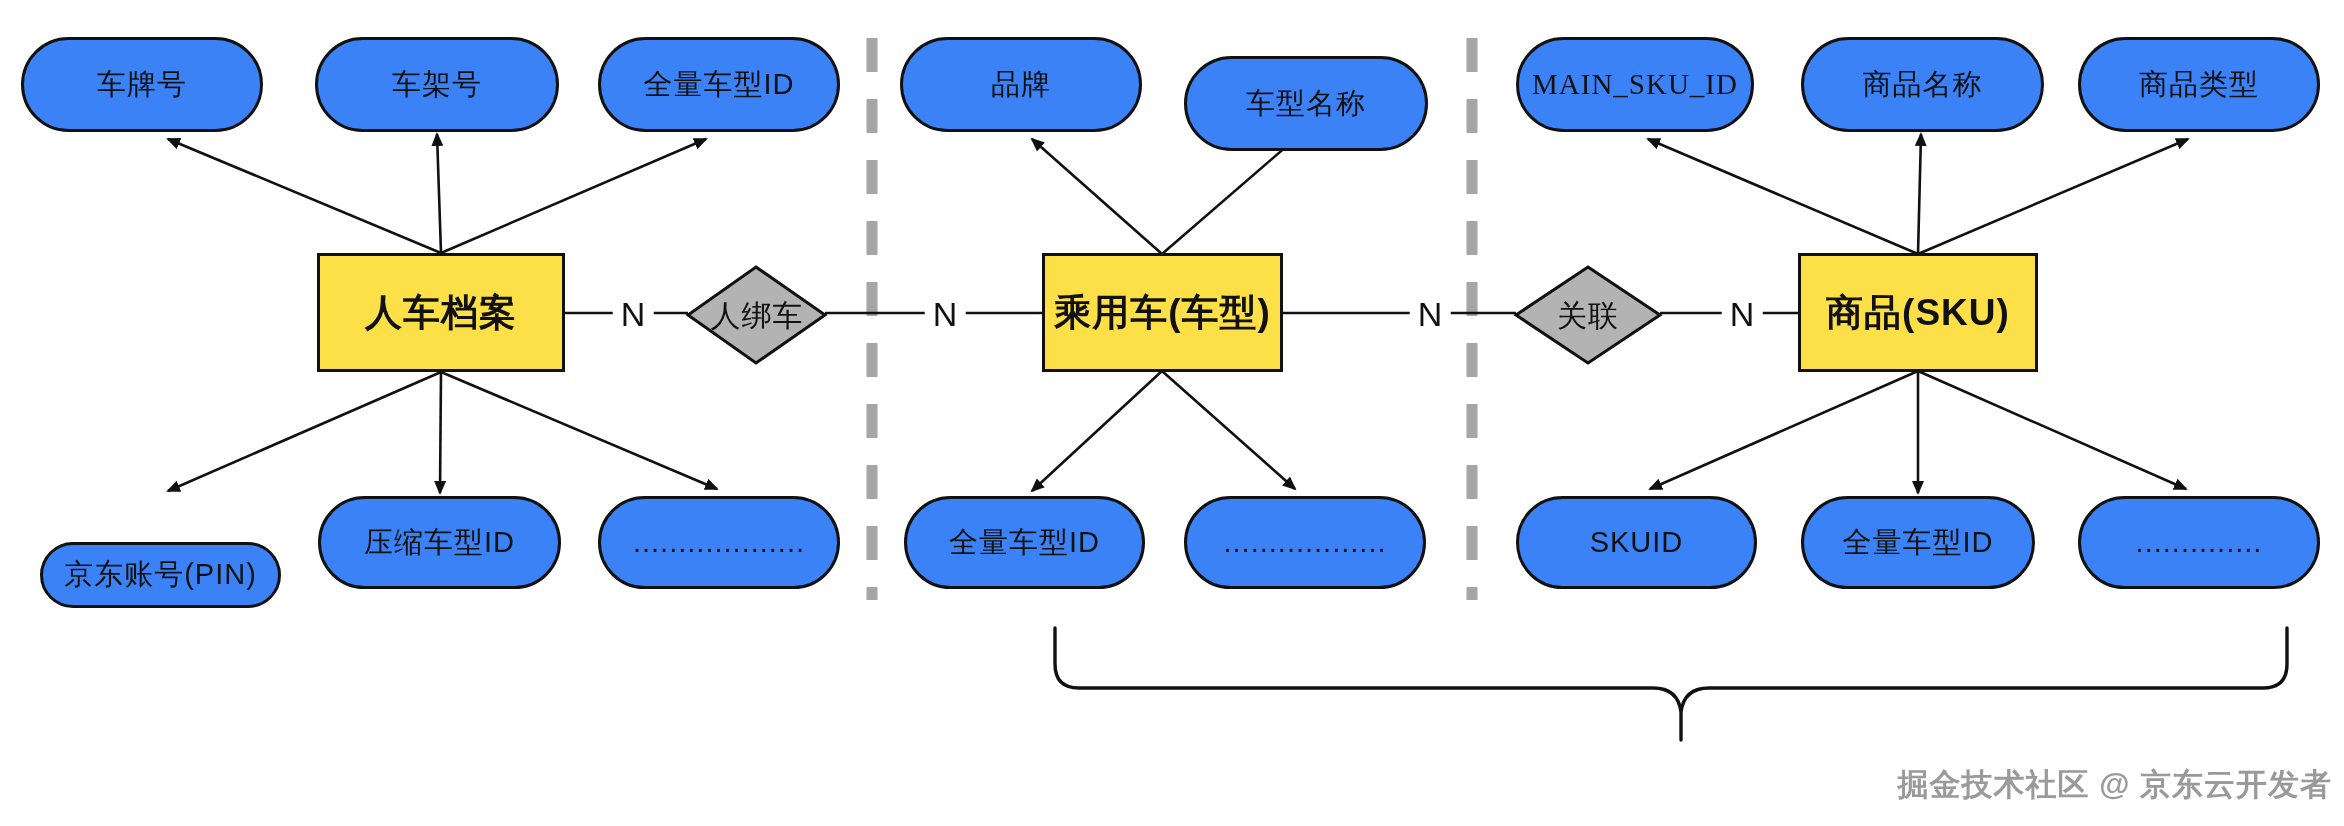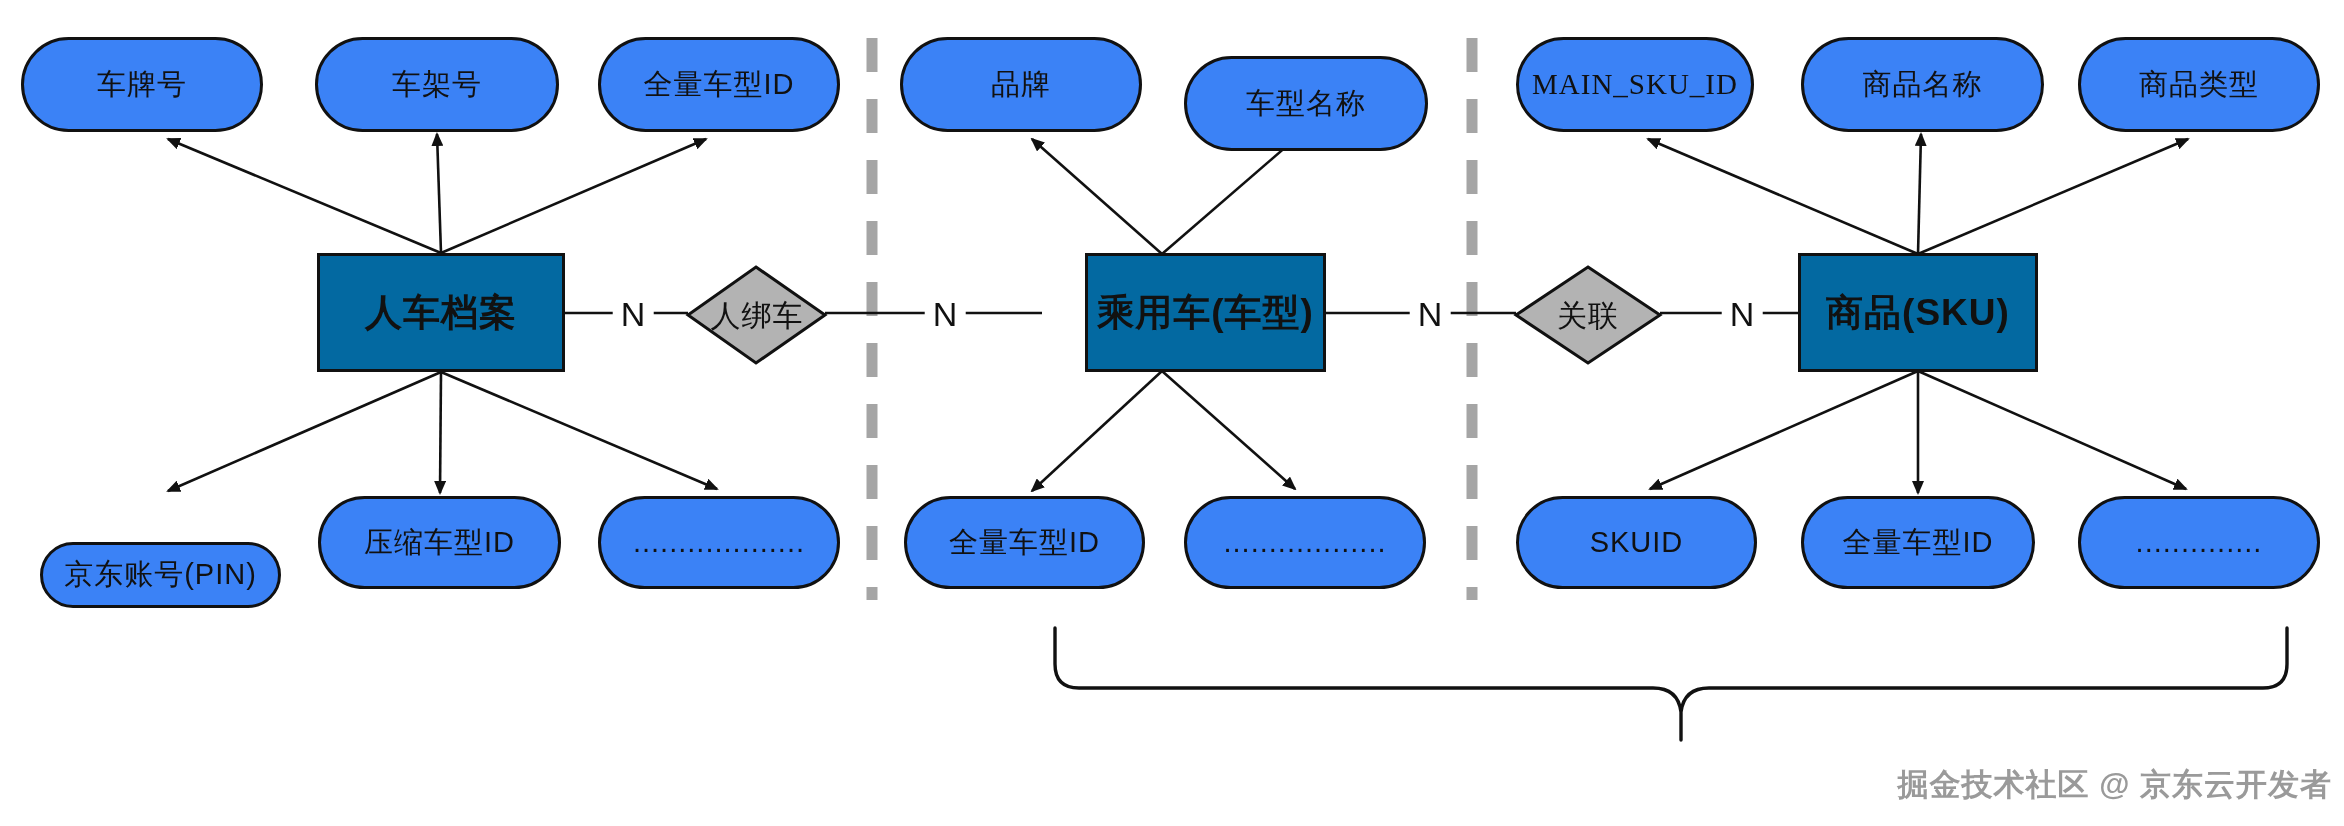--- a/index.html
+++ b/index.html
@@ -8,21 +8,21 @@
     font-family:"Liberation Sans","DejaVu Sans",sans-serif;color:#111;
   }
   #diagram-svg{position:absolute;left:0;top:0;width:2344px;height:826px;}
   .oval{
     position:absolute;display:flex;align-items:center;justify-content:center;
     background:#3b82f6;border:3px solid #111;border-radius:50px;
     font-size:29px;letter-spacing:1px;box-sizing:border-box;text-align:center;
   }
   .entity{
     position:absolute;display:flex;align-items:center;justify-content:center;
-    background:#0369a1;border:3px solid #111;
+    background:#fde047;border:3px solid #111;
     font-size:37px;font-weight:bold;box-sizing:border-box;letter-spacing:1px;
   }
   .diamond-label{
     position:absolute;display:flex;align-items:center;justify-content:center;
     font-size:30px;letter-spacing:1px;transform:translate(-50%,-50%);white-space:nowrap;
   }
   .nlabel{
     position:absolute;transform:translate(-50%,-50%);
     background:#ffffff;padding:0 8px;font-size:34px;line-height:1;color:#111;
   }
@@ -140,21 +140,21 @@
   <div class="oval" style="left:1801px;top:496px;width:234px;height:93px;">
     <span>全量车型ID</span>
   </div>
   <div class="oval" style="left:2078px;top:496px;width:242px;height:93px;">
     <span>..............</span>
   </div>
 
   <div class="entity" style="left:317px;top:253px;width:248px;height:119px;">
     <span>人车档案</span>
   </div>
-  <div class="entity" style="left:1042px;top:253px;width:241px;height:119px;margin-left:43px;">
+  <div class="entity" style="left:1042px;top:253px;width:241px;height:119px;">
     <span>乘用车(车型)</span>
   </div>
   <div class="entity" style="left:1798px;top:253px;width:240px;height:119px;">
     <span>商品(SKU)</span>
   </div>
 
   <div class="diamond-label" style="left:757px;top:316px;">
     <span>人绑车</span>
   </div>
   <div class="diamond-label" style="left:1588px;top:316px;">

